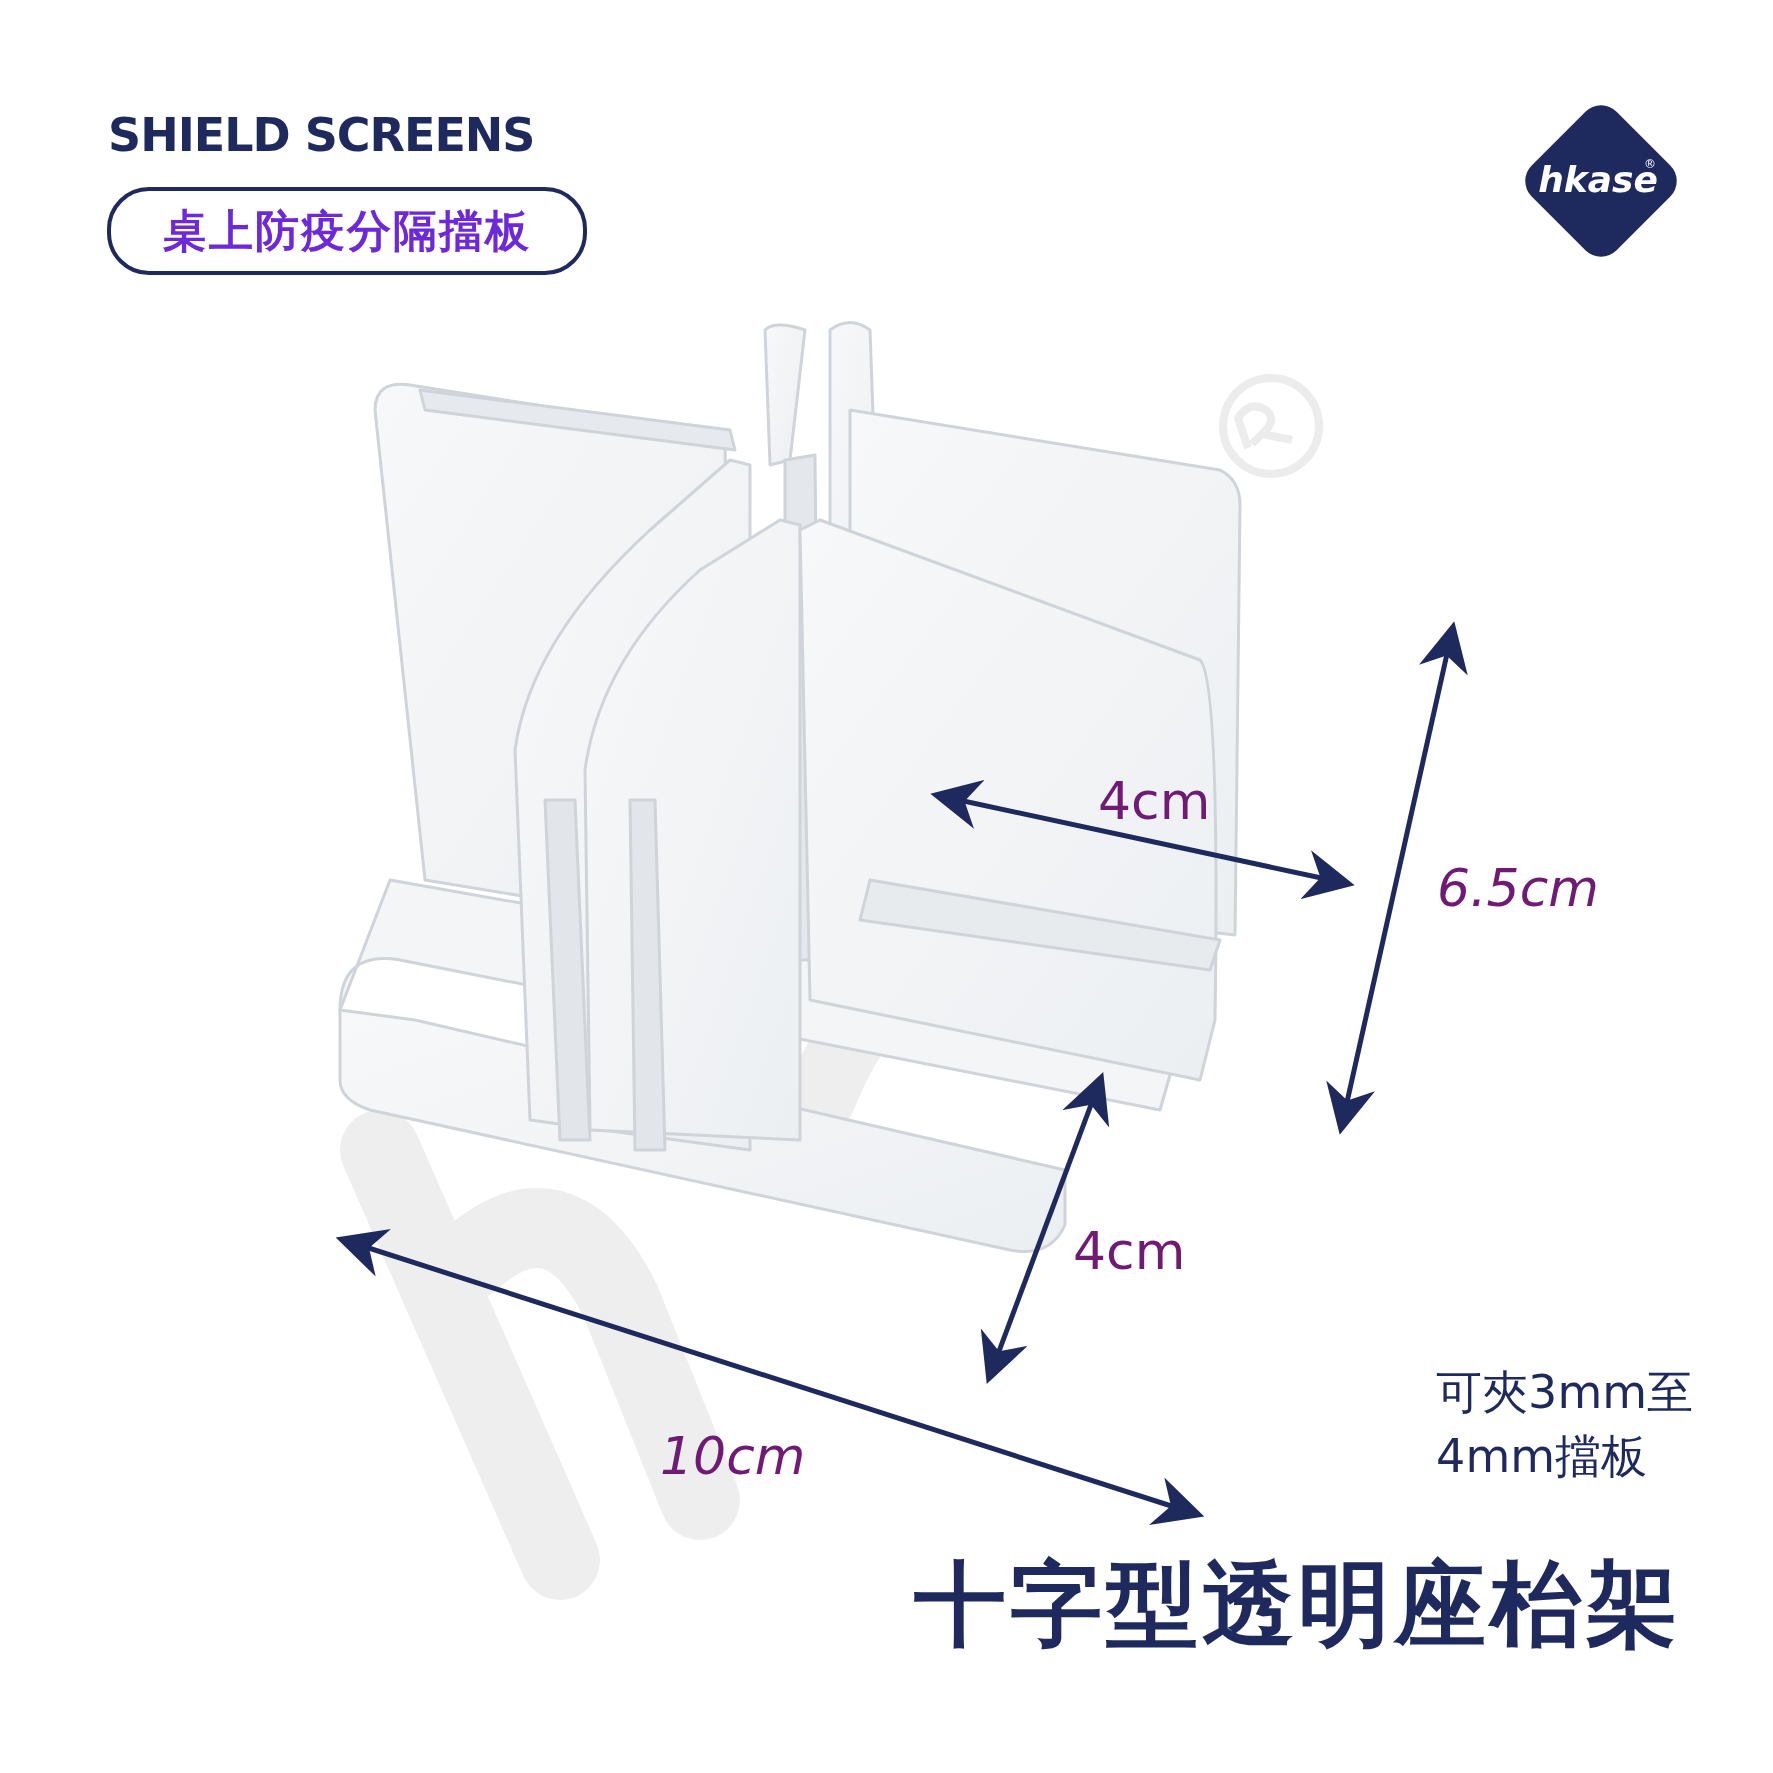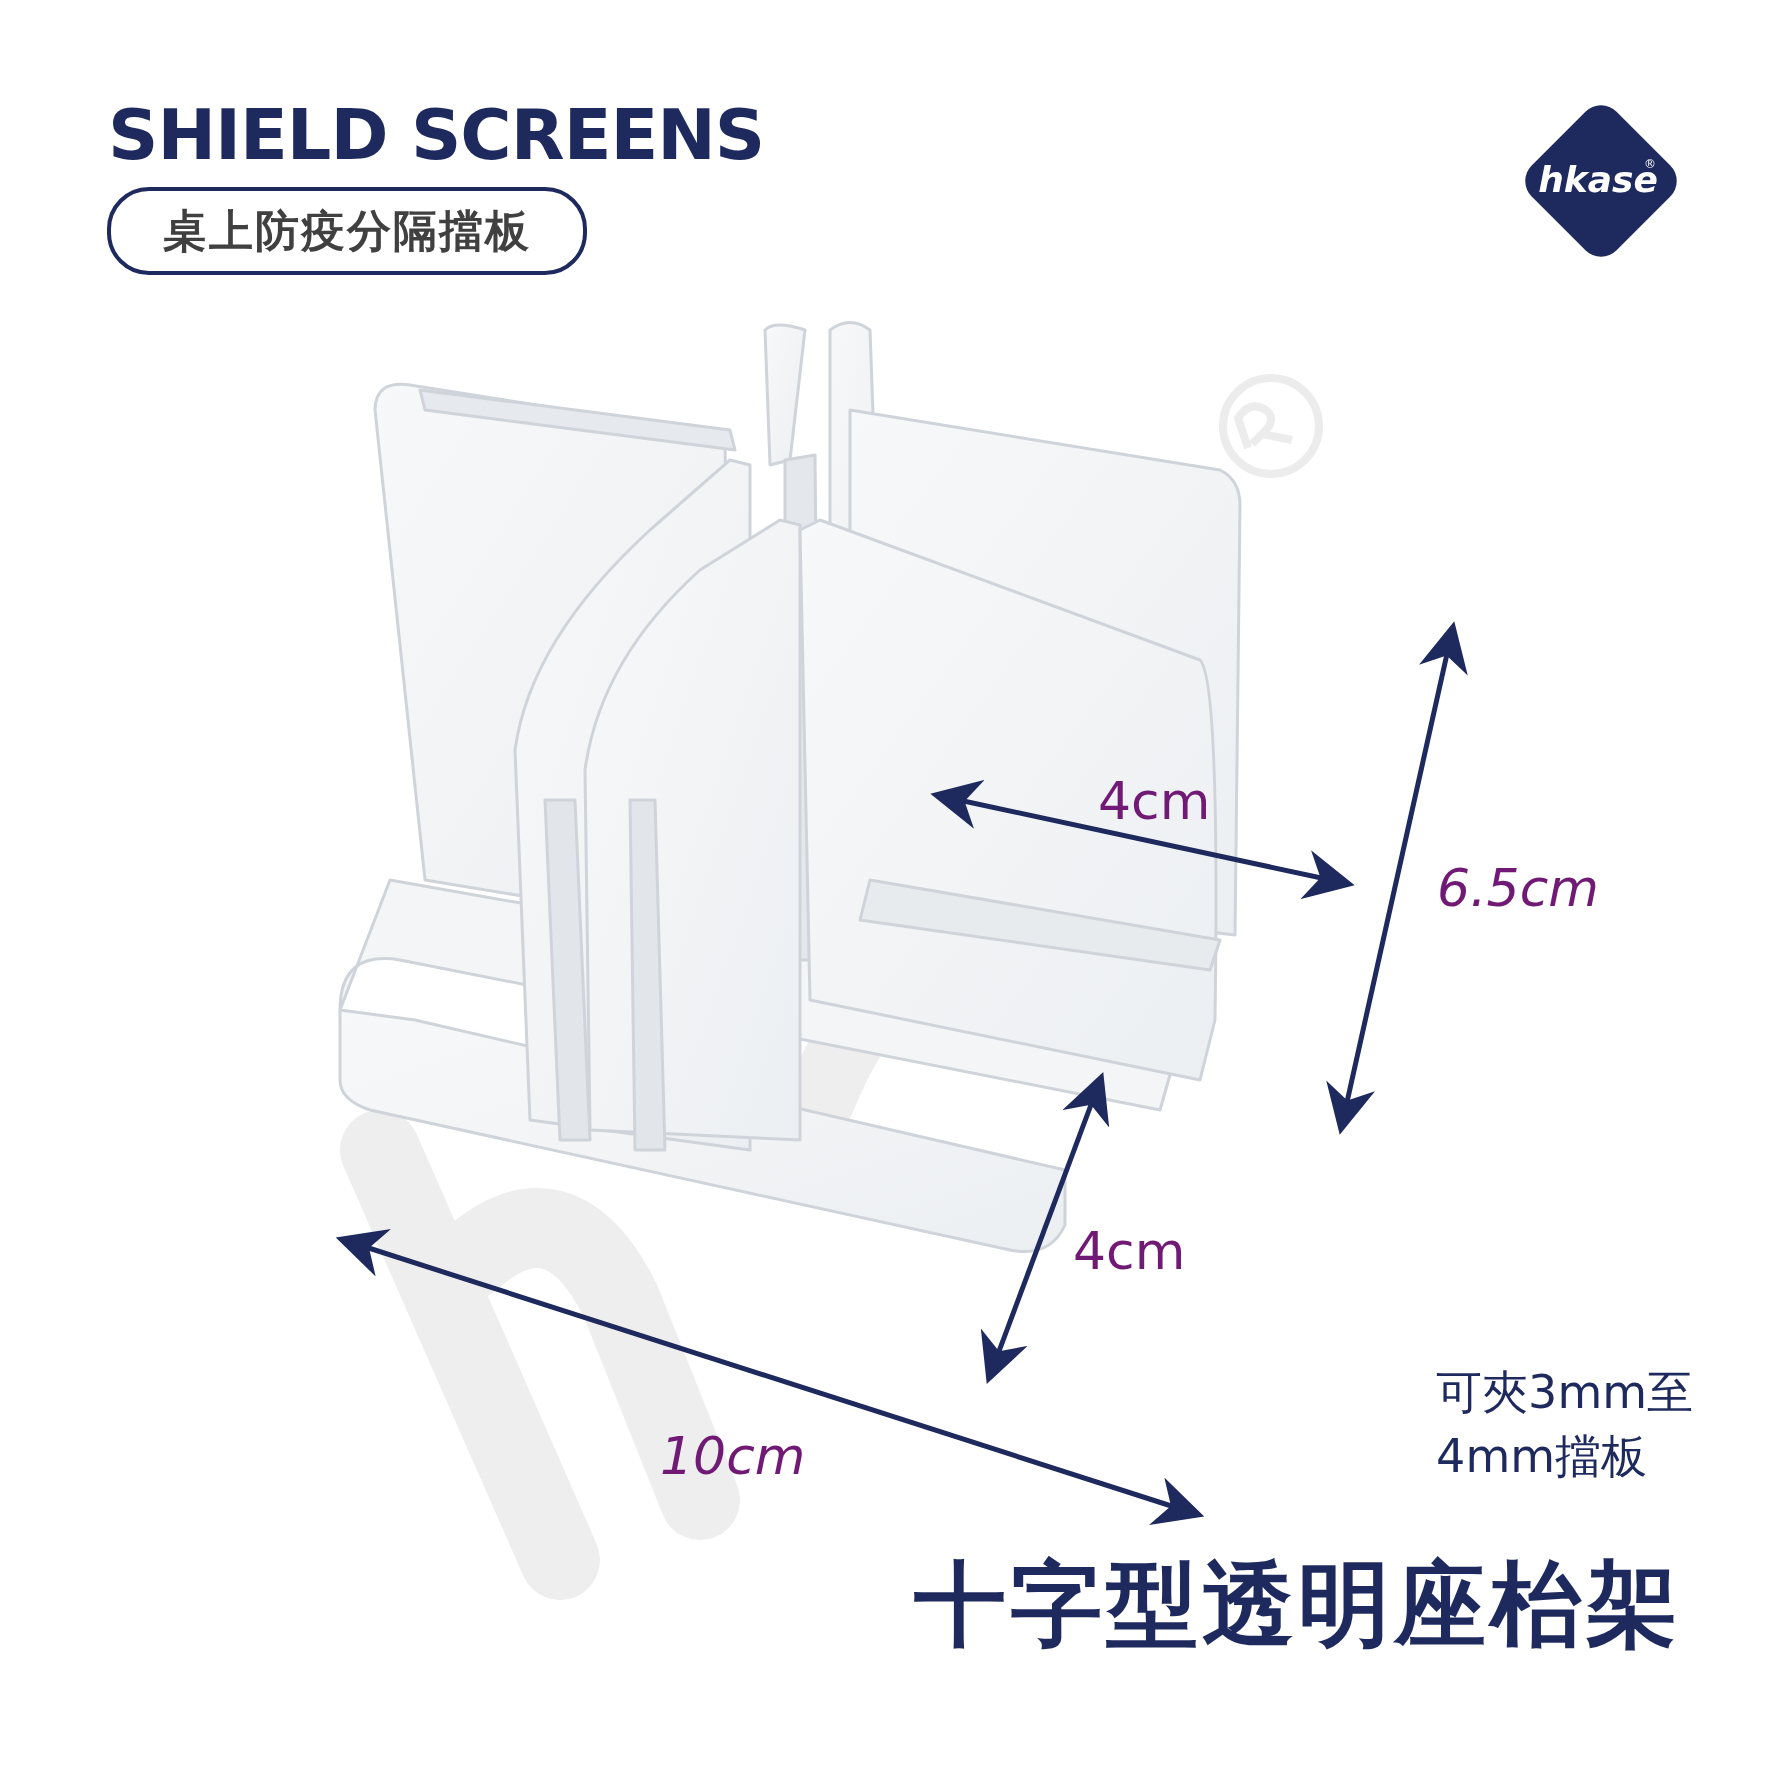--- a/index.html
+++ b/index.html
@@ -1,23 +1,23 @@
 <!DOCTYPE html>
 <html><head>
 <meta charset="utf-8">
 <style>
   html, body { margin:0; padding:0; background:#ffffff; }
   body { width:1773px; height:1773px; position:relative; overflow:hidden;
          font-family:"DejaVu Sans","Liberation Sans",sans-serif; color:#1e2a5e; }
   .abs { position:absolute; }
-  .brand-title { left:108px; top:96px; font-size:70px; font-weight:bold; letter-spacing:-1px;
+  .brand-title { left:108px; top:96px; font-size:46px; font-weight:bold; letter-spacing:-1px;
                  line-height:78px; color:#1e2a5e; white-space:nowrap; }
   .pill { left:107px; top:187px; width:472px; height:80px; border:4px solid #1e2a5e; border-radius:42px;
           display:flex; align-items:center; justify-content:center; }
-  .pill span { font-size:44px; font-weight:bold; letter-spacing:2px; color:#404040; }
+  .pill span { font-size:44px; font-weight:bold; letter-spacing:2px; color:#6d28d9; }
   .logo { left:1512px; top:92px; width:178px; height:178px; }
   .product { left:330px; top:320px; width:1100px; height:1000px; }
   .watermark { left:0; top:0; width:1773px; height:1773px; pointer-events:none; }
   .dim-label { font-size:52px; color:#701a75; white-space:nowrap; line-height:1; }
   .note { right:80px; top:1360px; text-align:left; font-size:46px; line-height:64px; color:#1e2a5e; }
   .product-title { right:91px; top:1545px; font-size:92px; font-weight:bold; letter-spacing:4px; color:#1e2a5e;
                    white-space:nowrap; line-height:120px; }
   svg { display:block; }
 </style>
 </head>

